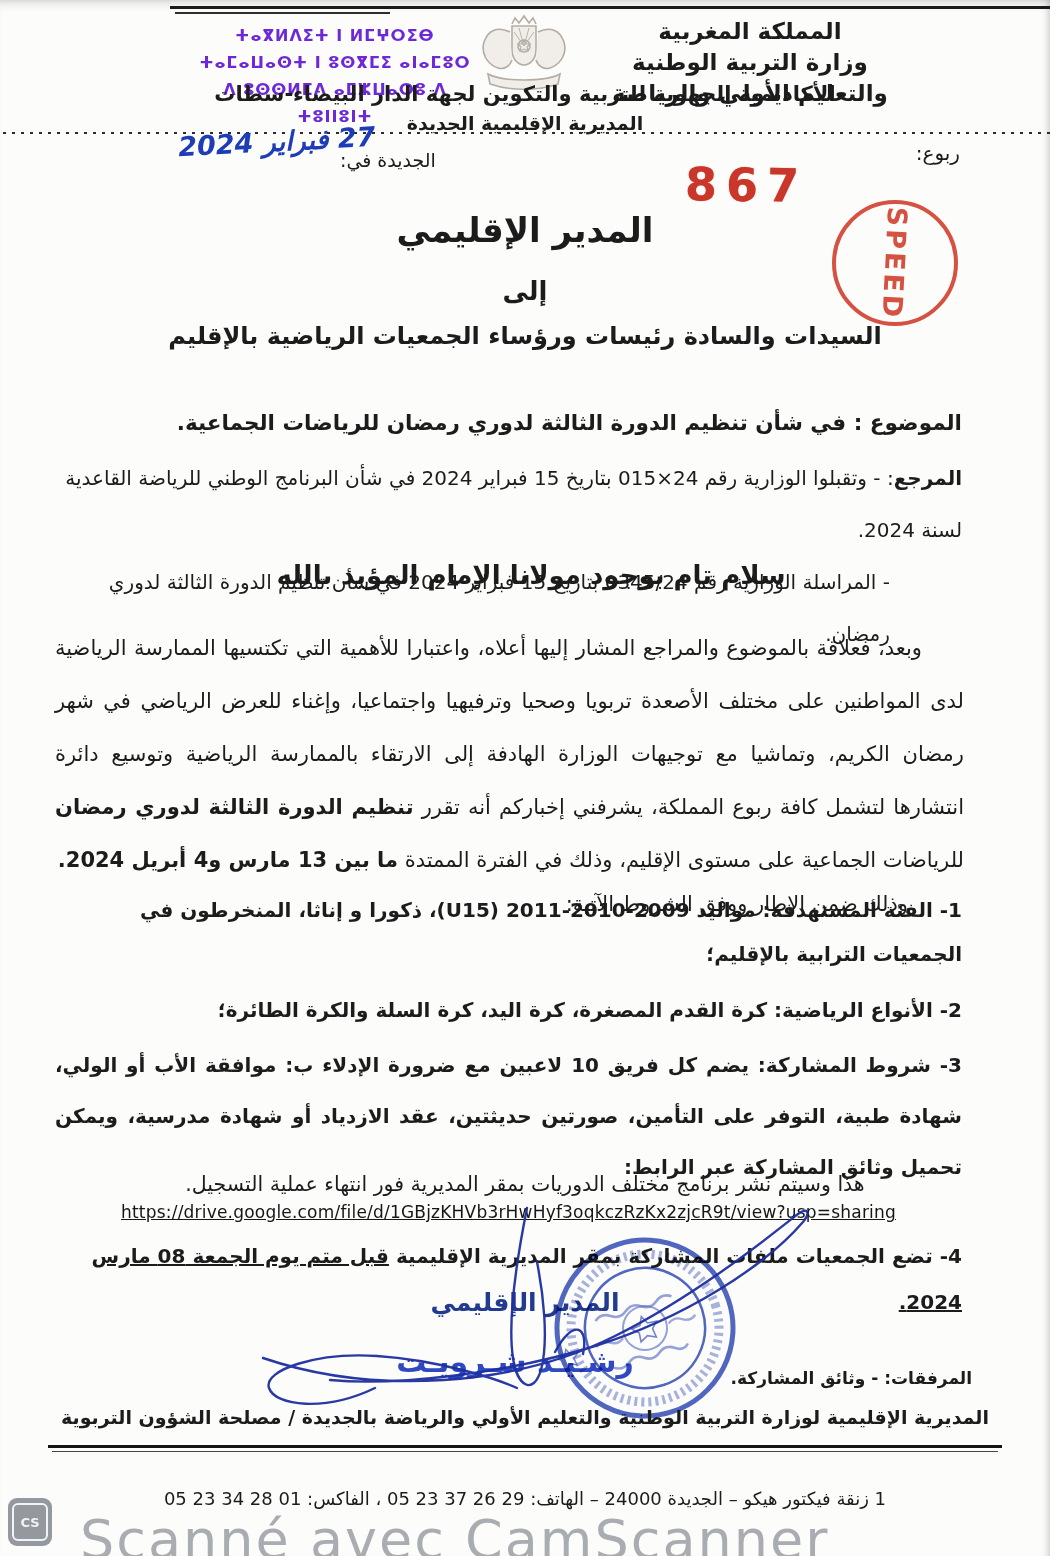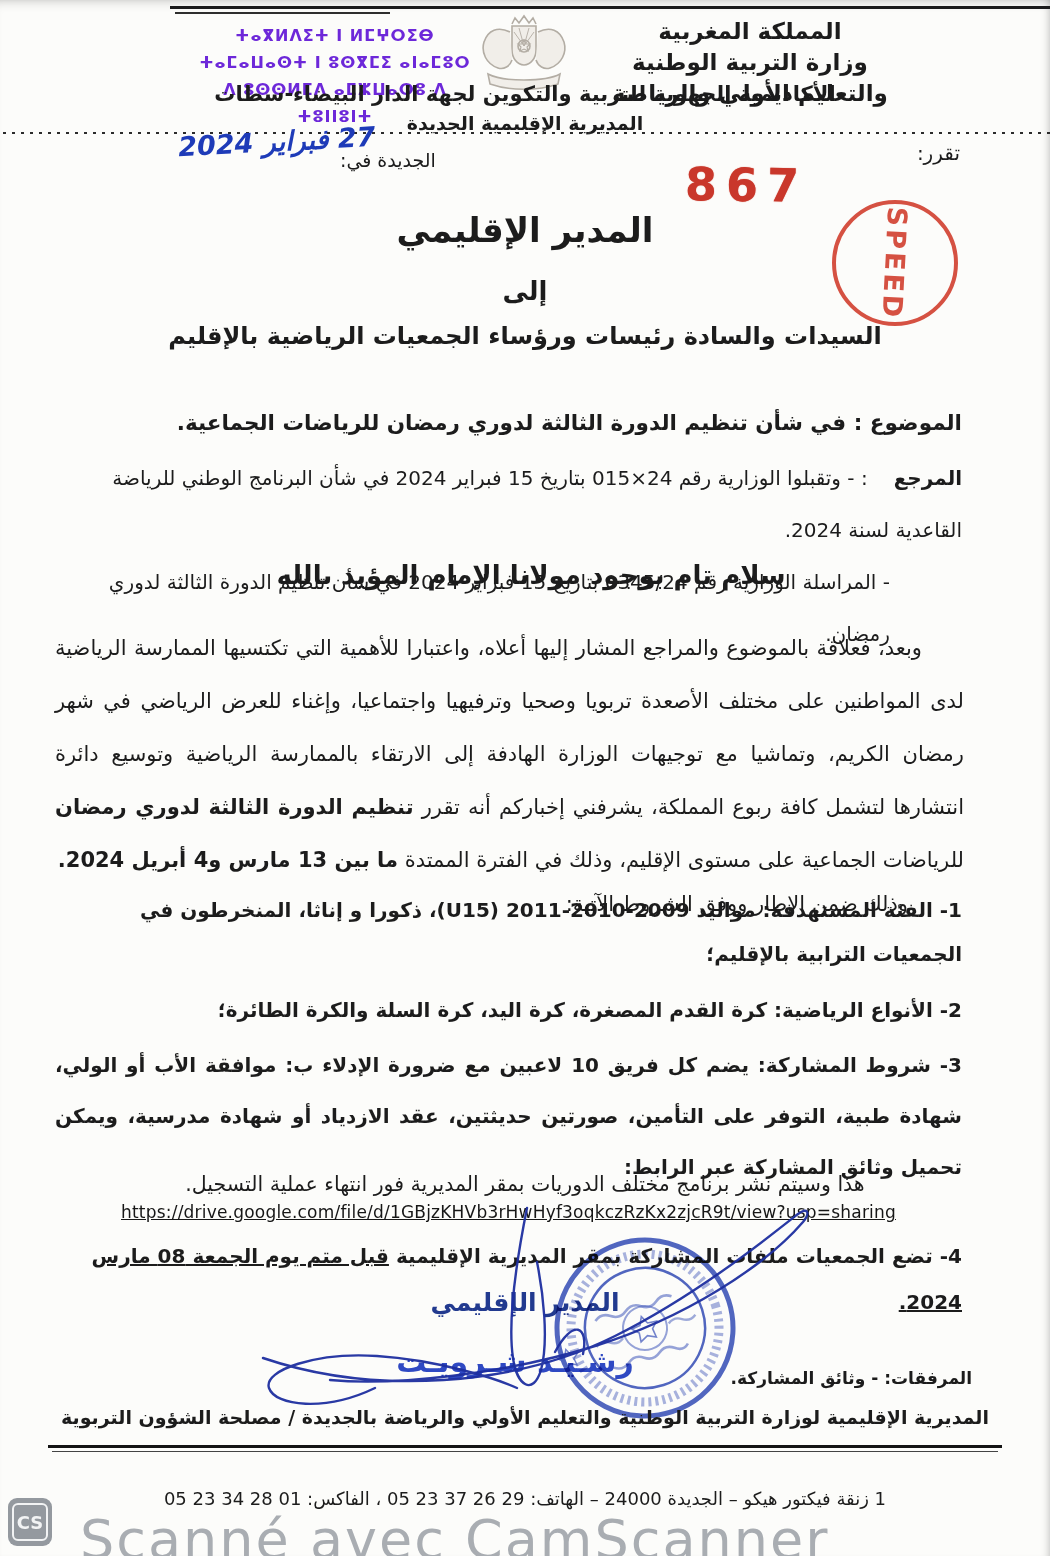--- a/index.html
+++ b/index.html
@@ -33,21 +33,21 @@
   .red-stamp::after{content:"";position:absolute;inset:-2px;border:1px solid rgba(207,52,35,.4);border-radius:50%;}
   .red-stamp span{display:block;transform:rotate(93deg);font-size:27px;font-weight:bold;
     color:#cf3423;letter-spacing:3px;font-family:"DejaVu Sans",sans-serif;}
   
   .from-title{top:210px;left:0;right:0;text-align:center;font-size:34px;font-weight:bold;}
   .to-word{top:276px;left:0;right:0;text-align:center;font-size:26px;font-weight:bold;}
   .addressee{top:322px;left:0;right:0;text-align:center;font-size:24px;font-weight:bold;}
   
   .subject{top:410px;right:88px;left:55px;font-size:21.5px;font-weight:bold;}
   .refs{top:452px;right:88px;left:50px;font-size:20px;line-height:52px;}
-  .refs .lbl{font-weight:bold;margin-left:26px;}
+  .refs .lbl{font-weight:bold;}
   .refs .r2{padding-right:72px;}
   .ltr{direction:ltr;unicode-bidi:isolate;display:inline-block;}
   
   .salutation{top:560px;left:0;right:0;text-align:center;font-size:26px;font-weight:bold;padding-left:12px;}
   .body-par{top:622px;right:86px;left:55px;font-size:21px;line-height:53px;
     text-align:justify;text-indent:42px;}
   .body-par b{font-weight:bold;}
   .cond-intro{top:848px;right:142px;font-size:21px;margin-top:44px;}
   
   .list{top:888px;right:88px;left:55px;font-size:20px;font-weight:bold;}
@@ -75,21 +75,21 @@
   .footer-rule2{top:1451px;left:52px;right:52px;height:1px;background:#444;}
   .sector{top:1458px;left:0;right:0;text-align:center;font-size:19px;font-weight:bold;}
   .address{top:1488px;left:0;right:0;text-align:center;font-size:18px;}
   
   .watermark{top:1508px;left:80px;direction:ltr;font-size:54px;color:#a9adb2;
     letter-spacing:2px;font-weight:normal;white-space:nowrap;}
   .cs-badge{top:1498px;left:8px;width:44px;height:48px;background:#94999f;border-radius:9px;
     direction:ltr;display:flex;align-items:center;justify-content:center;}
   .cs-badge .inner{width:32px;height:34px;border:2.5px solid #f2f3f4;border-radius:6px;
     display:flex;align-items:center;justify-content:center;
-    color:#f2f3f4;font-size:18px;font-weight:bold;font-family:"DejaVu Sans",sans-serif;}
+    color:#f2f3f4;font-size:13px;font-weight:bold;font-family:"DejaVu Sans",sans-serif;}
 </style>
 </head>
 <body>
 
 <div class="page">
 
   <div class="abs topline"></div>
   <div class="abs topline2"></div>
 
   <div class="abs hdr-ar">
@@ -115,21 +115,21 @@
     <div>ⵜⴰⴳⵍⴷⵉⵜ ⵏ ⵍⵎⵖⵔⵉⴱ</div>
     <div>ⵜⴰⵎⴰⵡⴰⵙⵜ ⵏ ⵓⵙⴳⵎⵉ ⴰⵏⴰⵎⵓⵔ</div>
     <div>ⴷ ⵓⵙⵙⵍⵎⴷ ⴰⵎⵣⵡⴰⵔⵓ ⴷ ⵜⵓⵏⵏⵓⵏⵜ</div>
   </div>
 
   <div class="abs academy">الأكاديمية الجهوية للتربية والتكوين لجهة الدار البيضاء-سطات</div>
   <div class="abs directorate">المديرية الإقليمية الجديدة</div>
 
   <div class="abs dotted"></div>
 
-  <div class="abs num-label">تقرر:</div>
+  <div class="abs num-label">ربوع:</div>
   <div class="abs place-label">الجديدة في:</div>
   <div class="abs date-stamp">27 فبراير 2024</div>
   <div class="abs red-num">867</div>
   <div class="abs red-stamp">
     <span>SPEED</span>
   </div>
 
   <div class="abs from-title">المدير الإقليمي</div>
   <div class="abs to-word">إلى</div>
   <div class="abs addressee">السيدات والسادة رئيسات ورؤساء الجمعيات الرياضية بالإقليم</div>

